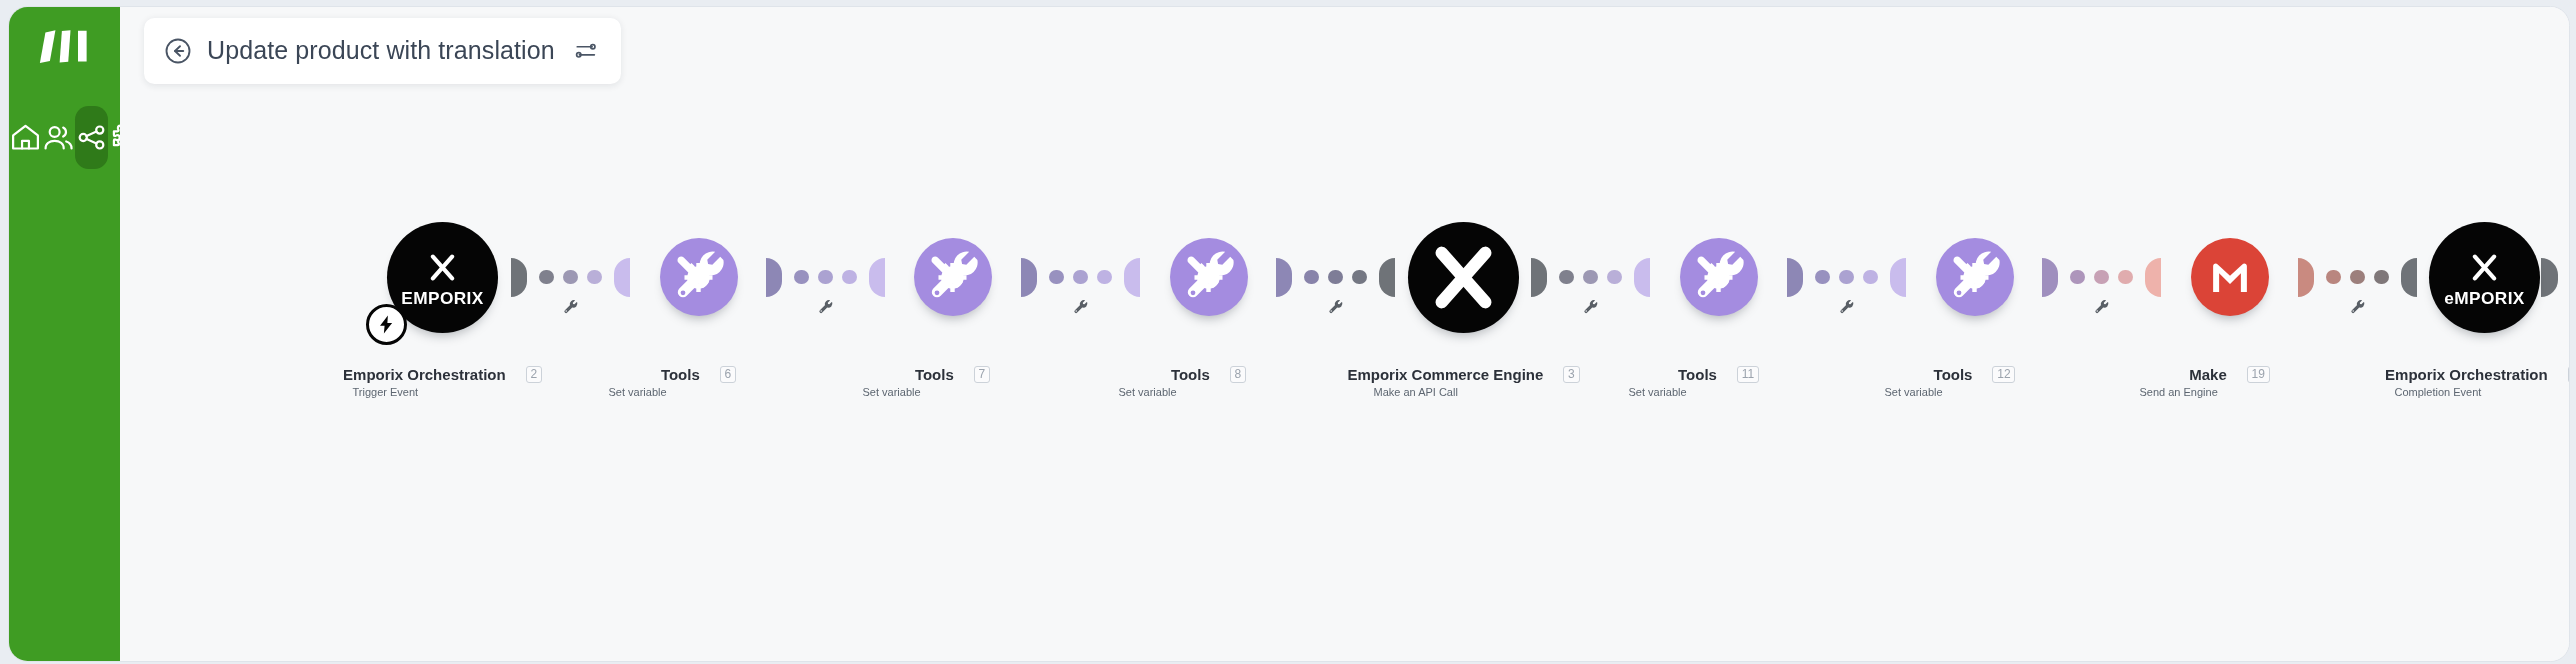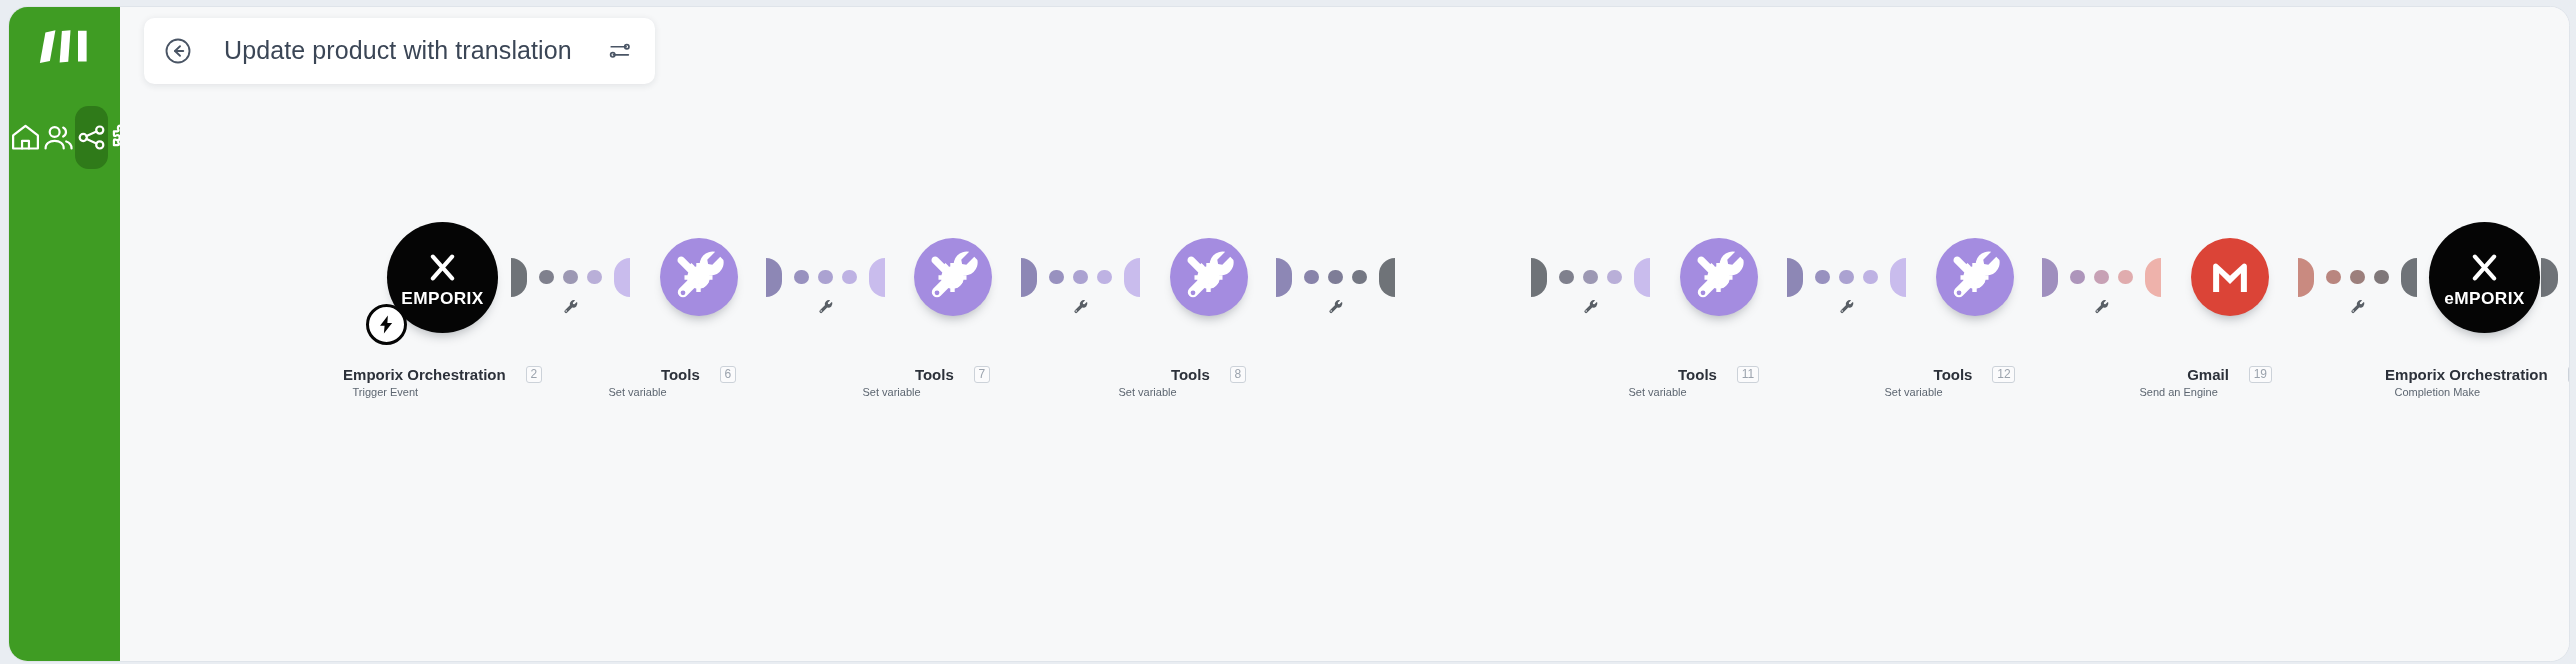--- a/index.html
+++ b/index.html
@@ -56,21 +56,21 @@
 
   
   #titlebar {
     position: absolute; left: 24px; top: 10.5px;
     height: 66px;
     background: #ffffff;
     border-radius: 10.5px;
     box-shadow: 0 1.5px 7.5px rgba(20,30,45,.09);
     display: flex; align-items: center;
     padding: 0 22.6px 0 19.5px;
-    gap: 31px;
+    gap: 14px;
   }
   #back-btn { width: 30px; height: 30px; flex: 0 0 30px; cursor: pointer; }
   #back-btn svg { width: 30px; height: 30px; display: block; }
   #scenario-title {
     font-size: 25px; color: #3b4656; white-space: nowrap;
     letter-spacing: 0.1px;
   }
   #settings-btn { width: 25.6px; height: 25.6px; flex: 0 0 25.6px; cursor: pointer; margin-left: 4.5px; }
   #settings-btn svg { width: 25.6px; height: 25.6px; display: block; }
 
@@ -459,20 +459,37 @@
     </g>
   </svg>
             </div>
           </div>
           <div class="caption">
             <span class="caption-name">Tools</span>
             <span class="caption-num">8</span>
           </div>
           <div class="caption-sub">Set variable</div>
         </div>
+        <div class="node" style="left: 1344px; top: 195px;">
+          <div class="bubble-wrap">
+            <div class="bubble sz-big tone-dark" style="background: rgb(5, 5, 5);">
+              <svg viewBox="0 0 64 64" aria-hidden="true" width="93" height="93" style="display: block;">
+    <g stroke="#ffffff" stroke-width="8.5" stroke-linecap="round">
+      <path d="M17 15 L47 49"></path>
+      <path d="M47 15 L17 49"></path>
+    </g>
+  </svg>
+            </div>
+          </div>
+          <div class="caption">
+            <span class="caption-name">Emporix Commerce Engine</span>
+            <span class="caption-num">3</span>
+          </div>
+          <div class="caption-sub">Make an API Call</div>
+        </div>
         <div class="node" style="left: 1599px; top: 195px;">
           <div class="bubble-wrap">
             <div class="bubble sz-std tone-purple" style="background: rgb(164, 140, 224);">
               <svg viewBox="0 0 64 64" aria-hidden="true" width="59" height="59" style="display: block;">
     <g fill="#ffffff">
       <path d="M13.2 9.2c-2.2 0-4 1.8-4 4 0 1.1.4 2.1 1.2 2.8l27 27 5.6-5.6-27-27a3.9 3.9 0 0 0-2.8-1.2Z"></path>
       <path d="M52.6 10.4a13.6 13.6 0 0 0-14.4 3.2c-3.6 3.6-4.6 8.8-3 13.2l-24 24a5.4 5.4 0 1 0 7.6 7.6l24-24c4.4 1.6 9.6.6 13.2-3a13.6 13.6 0 0 0 3.2-14.4l-7 7-6-1.2-1.2-6 7-7Z" opacity="0"></path>
       <path d="M55.6 9.6 47 18.2l-4.6-.9-.9-4.6 8.6-8.6a14.1 14.1 0 0 0-16.4 17.3L11.2 43.9a5.6 5.6 0 1 0 8 8l22.5-22.5A14.1 14.1 0 0 0 59 13l-3.4-3.4ZM15.2 51.2a2.6 2.6 0 1 1 0-5.2 2.6 2.6 0 0 1 0 5.2Z"></path>
       <path d="M32 19.8a12.2 12.2 0 1 0 0 24.4 12.2 12.2 0 0 0 0-24.4Zm0 18.5a6.3 6.3 0 1 1 0-12.6 6.3 6.3 0 0 1 0 12.6Z"></path>
       <path d="M29.6 16.4h4.8v5.4h-4.8zM29.6 42.2h4.8v5.4h-4.8zM16.8 29.6h5.4v4.8h-5.4zM41.8 29.6h5.4v4.8h-5.4zM21 19.6l3.4-3.4 3.8 3.8-3.4 3.4zM35.8 34.4l3.4-3.4 3.8 3.8-3.4 3.4zM19.6 43l3.8-3.8 3.4 3.4-3.8 3.8zM34.4 28.2l3.8-3.8 3.4 3.4-3.8 3.8z"></path>
@@ -508,21 +525,21 @@
         </div>
         <div class="node" style="left: 2110px; top: 195px;">
           <div class="bubble-wrap">
             <div class="bubble sz-std tone-red" style="background: rgb(219, 68, 55);">
               <svg viewBox="0 0 64 64" aria-hidden="true" width="60" height="60" style="display: block;">
     <path d="M14 48 V20.5c0-2.4 2.8-3.7 4.6-2.1L32 30.6l13.4-12.2c1.8-1.6 4.6-.3 4.6 2.1V48h-6.4V27.9L32 39.4 20.4 27.9V48Z" fill="#ffffff"></path>
   </svg>
             </div>
           </div>
           <div class="caption">
-            <span class="caption-name">Gmail</span>
+            <span class="caption-name">Make</span>
             <span class="caption-num">19</span>
           </div>
           <div class="caption-sub">Send an Engine</div>
         </div>
         <div class="node" style="left: 2365px; top: 195px;">
           <div class="bubble-wrap">
             <div class="bubble sz-big tone-dark" style="background: rgb(5, 5, 5);">
               <div style="display: flex; flex-direction: column; align-items: center; justify-content: center; gap: 1.5px;">
                 <svg viewBox="0 0 64 64" aria-hidden="true" width="41" height="41" style="display: block;">
     <g stroke="#ffffff" stroke-width="8.5" stroke-linecap="round">
@@ -531,18 +548,18 @@
     </g>
   </svg>
                 <div style="color: rgb(255, 255, 255); font-size: 17.3px; font-weight: bold; letter-spacing: 0.4px; line-height: 1;">eMPORIX</div>
               </div>
             </div>
           </div>
           <div class="caption">
             <span class="caption-name">Emporix Orchestration</span>
             <span class="caption-num">1</span>
           </div>
-          <div class="caption-sub">Completion Make</div>
+          <div class="caption-sub">Completion Event</div>
         </div>
       </div>
   </div>
 </div>
 
 
 </body></html>

